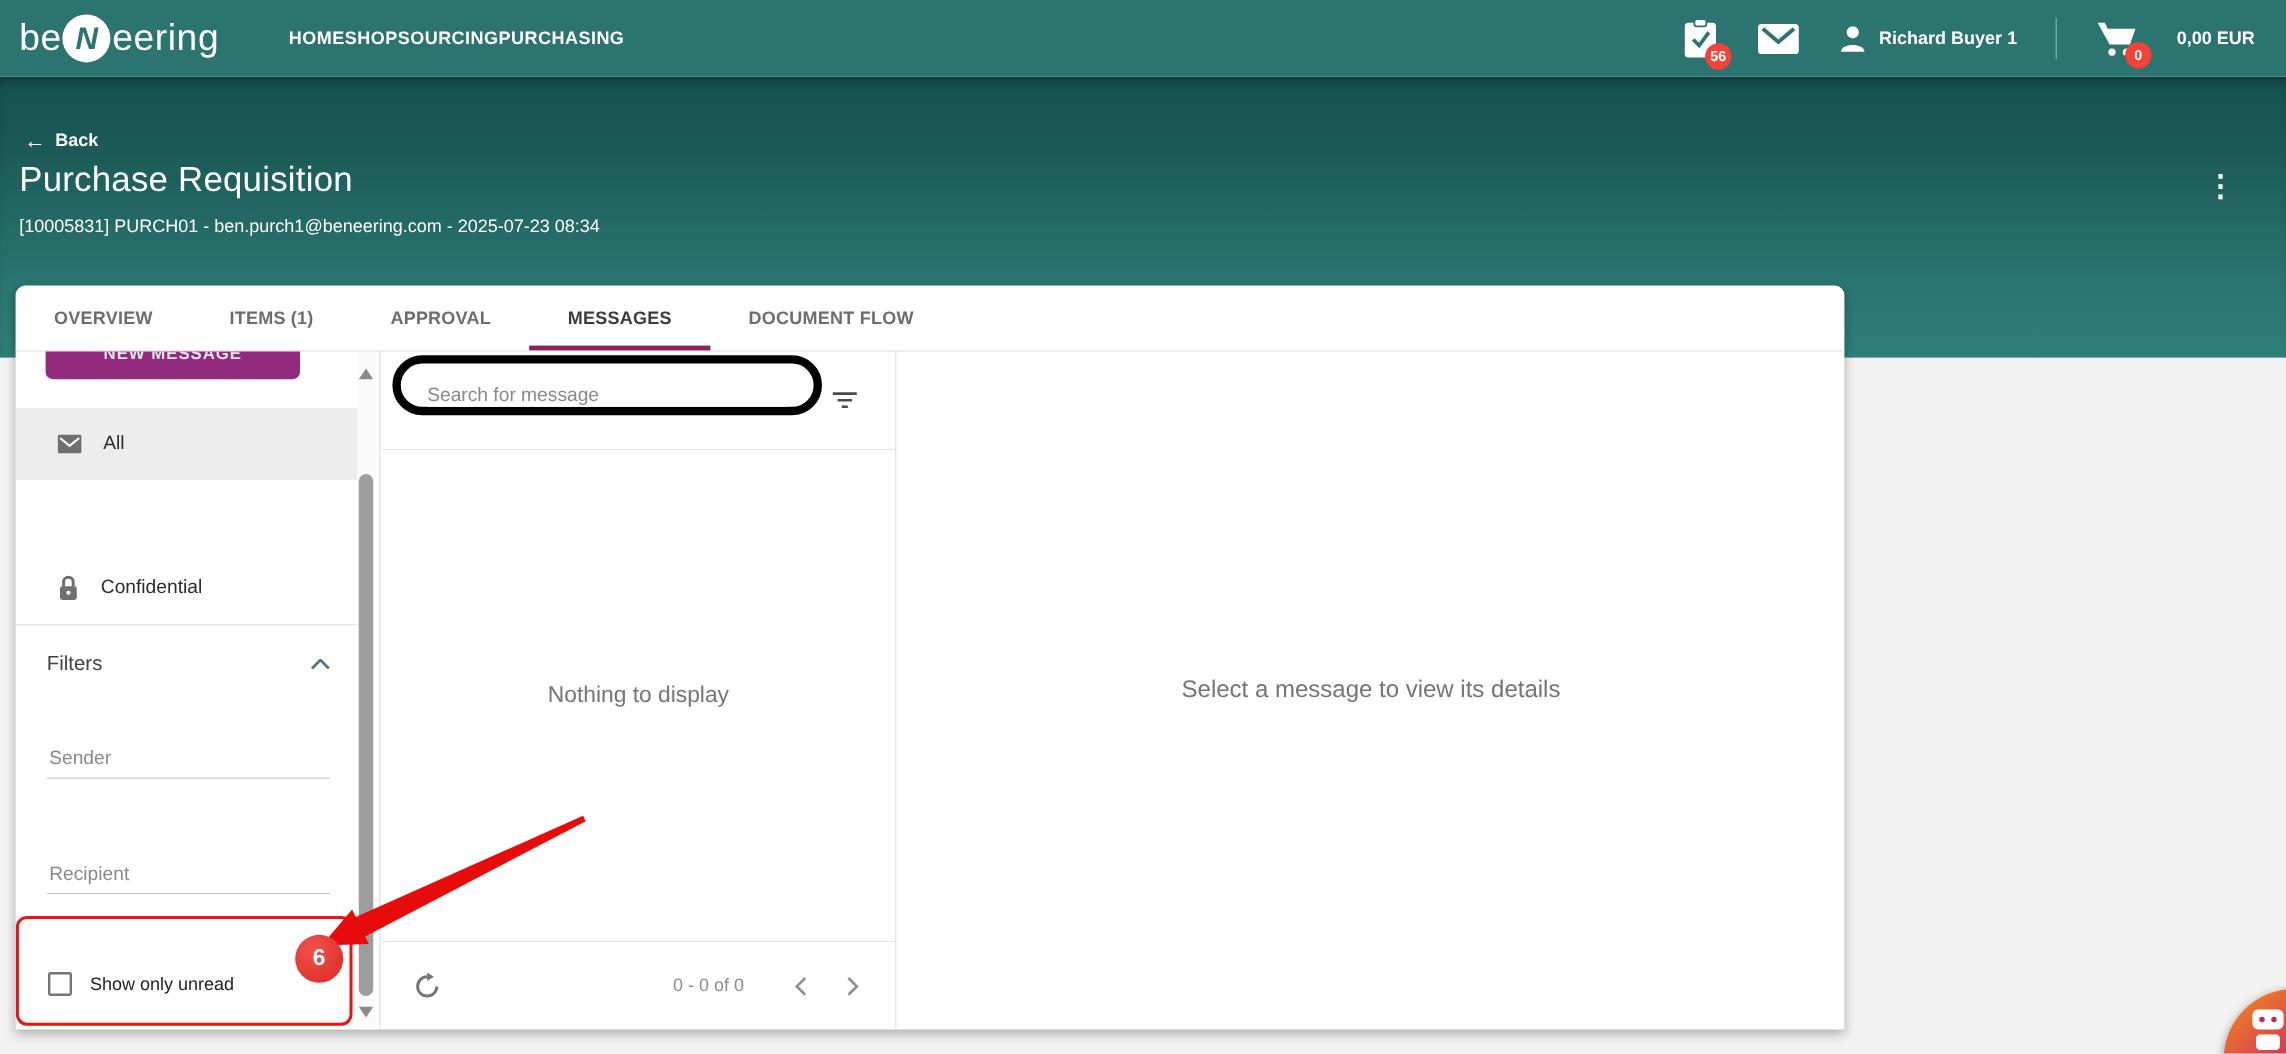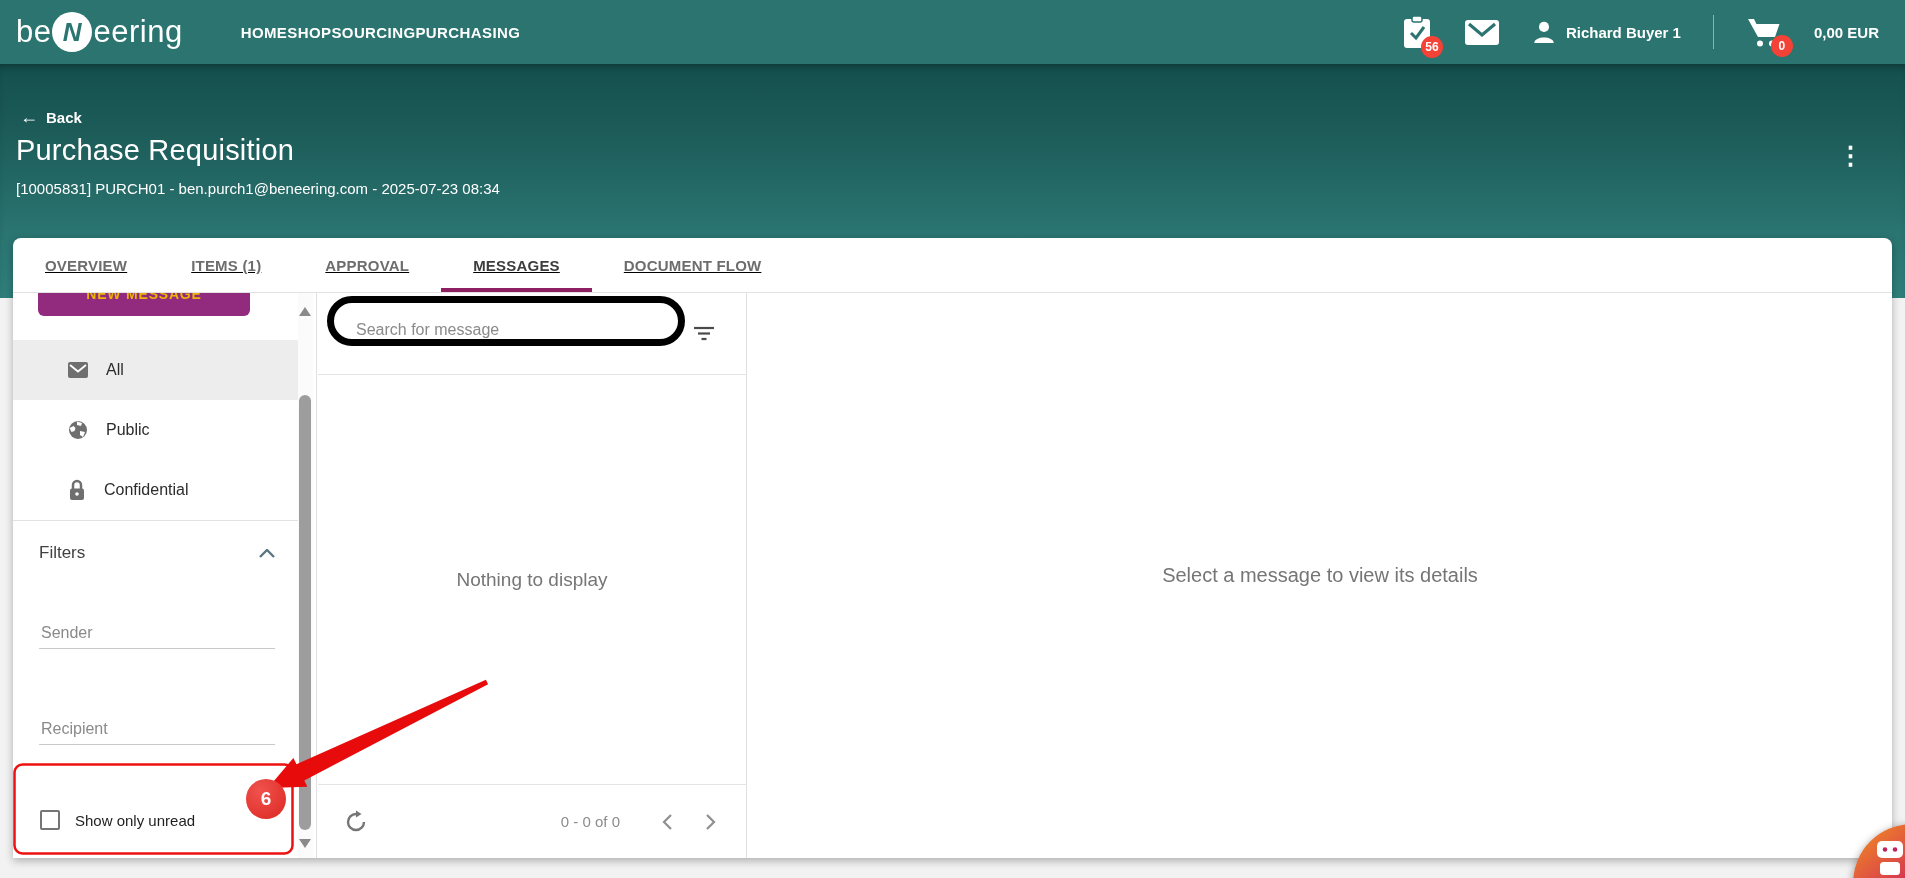--- a/index.html
+++ b/index.html
@@ -30,38 +30,38 @@
                background:linear-gradient(180deg,#14504e 0%,#1c5b58 28%,#2a7471 72%,#2f7f7b 100%);
                box-shadow:inset 0 7px 9px -5px rgba(0,0,0,.35); }
   .back-row { position:absolute; left:20px; top:44px; display:flex; align-items:center; gap:8px;
               font-size:15px; font-weight:bold; cursor:pointer; }
   .back-arrow { font-size:18px; line-height:18px; }
   .page-title { position:absolute; left:16px; top:70px; font-size:29px; font-weight:500; letter-spacing:.2px; }
   .page-subtitle { position:absolute; left:16px; top:116px; font-size:15px; font-weight:400; }
   .kebab { position:absolute; right:42px; top:78px; font-size:25px; font-weight:bold; cursor:pointer; line-height:26px; }
 
   
-  .card { position:absolute; left:13px; top:238px; width:1879px; height:620px; background:#fff;
-          border-radius:8px 8px 0 0; box-shadow:0 3px 9px rgba(0,0,0,.28);text-decoration:underline; }
+  .card { position:absolute; left:13px; top:238px; width:1524px; height:620px; background:#fff;
+          border-radius:8px 8px 0 0; box-shadow:0 3px 9px rgba(0,0,0,.28); }
   .tab-row { position:relative; height:55px; border-bottom:1px solid #e2e2e2; display:flex; }
   .tab { position:relative; padding:0 32px; line-height:55px; font-size:15px; font-weight:bold;
          letter-spacing:.2px; color:#6d6d6d; cursor:pointer; }
   .tab.active { color:#3d3d3d; }
   .tab.active::after { content:""; position:absolute; left:0; right:0; bottom:0; height:4px; background:#8d2063; }
 
   .card-body { position:absolute; left:0; top:55px; right:0; bottom:0; }
 
   
   .sidebar { position:absolute; left:0; top:0; bottom:0; width:304px; border-right:1px solid #e0e0e0; overflow:hidden; }
   .new-message-btn { position:absolute; left:25px; top:-21px; width:212px; height:44px; background:#922a7e;
-                     border:none; border-radius:6px; color:#eab308; font-family:inherit; font-weight:bold; font-size:14px;
+                     border:none; border-radius:6px; color:#e5e5e5; font-family:inherit; font-weight:bold; font-size:14px;
                      letter-spacing:.8px; display:flex; align-items:center; justify-content:center; cursor:pointer; }
   .sb-divider { position:absolute; left:0; width:285px; height:1px; background:#e2e2e2; }
   .sb-item { position:absolute; left:0; width:285px; height:60px; display:flex; align-items:center;
-             padding-left:55px; gap:18px; font-size:16px; font-weight:500; color:#2c2c2c; cursor:pointer; }
+             padding-left:35px; gap:18px; font-size:16px; font-weight:500; color:#2c2c2c; cursor:pointer; }
   .sb-item.selected { background:#ededed; }
   .sb-item svg { flex:0 0 auto; }
   .filters-header { position:absolute; left:26px; top:250px; width:236px; display:flex; align-items:center;
                     justify-content:space-between; font-size:17px; color:#424242; cursor:pointer; }
   .field { position:absolute; left:26px; width:236px; }
   .field input { width:100%; border:none; outline:none; border-bottom:1px solid #c9c9c9; font-family:inherit;
                  font-size:16px; padding:6px 2px; color:#333; background:transparent; }
   .field input::placeholder { color:#8a8a8a; }
   .field-sender { top:325px; }
   .field-recipient { top:421px; }
@@ -189,27 +189,20 @@
       <div class="sb-divider" style="top:47px;"></div>
 
       <div class="sb-item selected" style="top:47px;">
         <svg width="20" height="16" viewBox="0 0 20 16">
           <rect x="0" y="0" width="20" height="16" rx="2" fill="#6f6f6f"></rect>
           <polyline points="2,3 10,9.5 18,3" fill="none" stroke="#fff" stroke-width="1.8"></polyline>
         </svg>
         <span>All</span>
       </div>
 
-      <div class="sb-item" style="top:107px;">
-        <svg width="20" height="20" viewBox="0 0 20 20">
-          <circle cx="10" cy="10" r="9" fill="#6f6f6f"></circle>
-          <path d="M1.5 8 l4 -2 2 2 -1 3 -3 1 z M9 1.5 l5 1.5 -1 3 -4 -1 z M12 11 l5 1 -2 5 -3 -2 z" fill="#fff"></path>
-        </svg>
-        <span>Public</span>
-      </div>
 
       <div class="sb-item" style="top:167px;">
         <svg width="18" height="22" viewBox="0 0 18 22">
           <path d="M5 10 V6 a4 4 0 0 1 8 0 V10" fill="none" stroke="#6f6f6f" stroke-width="2.5"></path>
           <rect x="2" y="9.5" width="14" height="11.5" rx="2" fill="#6f6f6f"></rect>
           <circle cx="9" cy="15" r="1.8" fill="#fff"></circle>
         </svg>
         <span>Confidential</span>
       </div>
 

